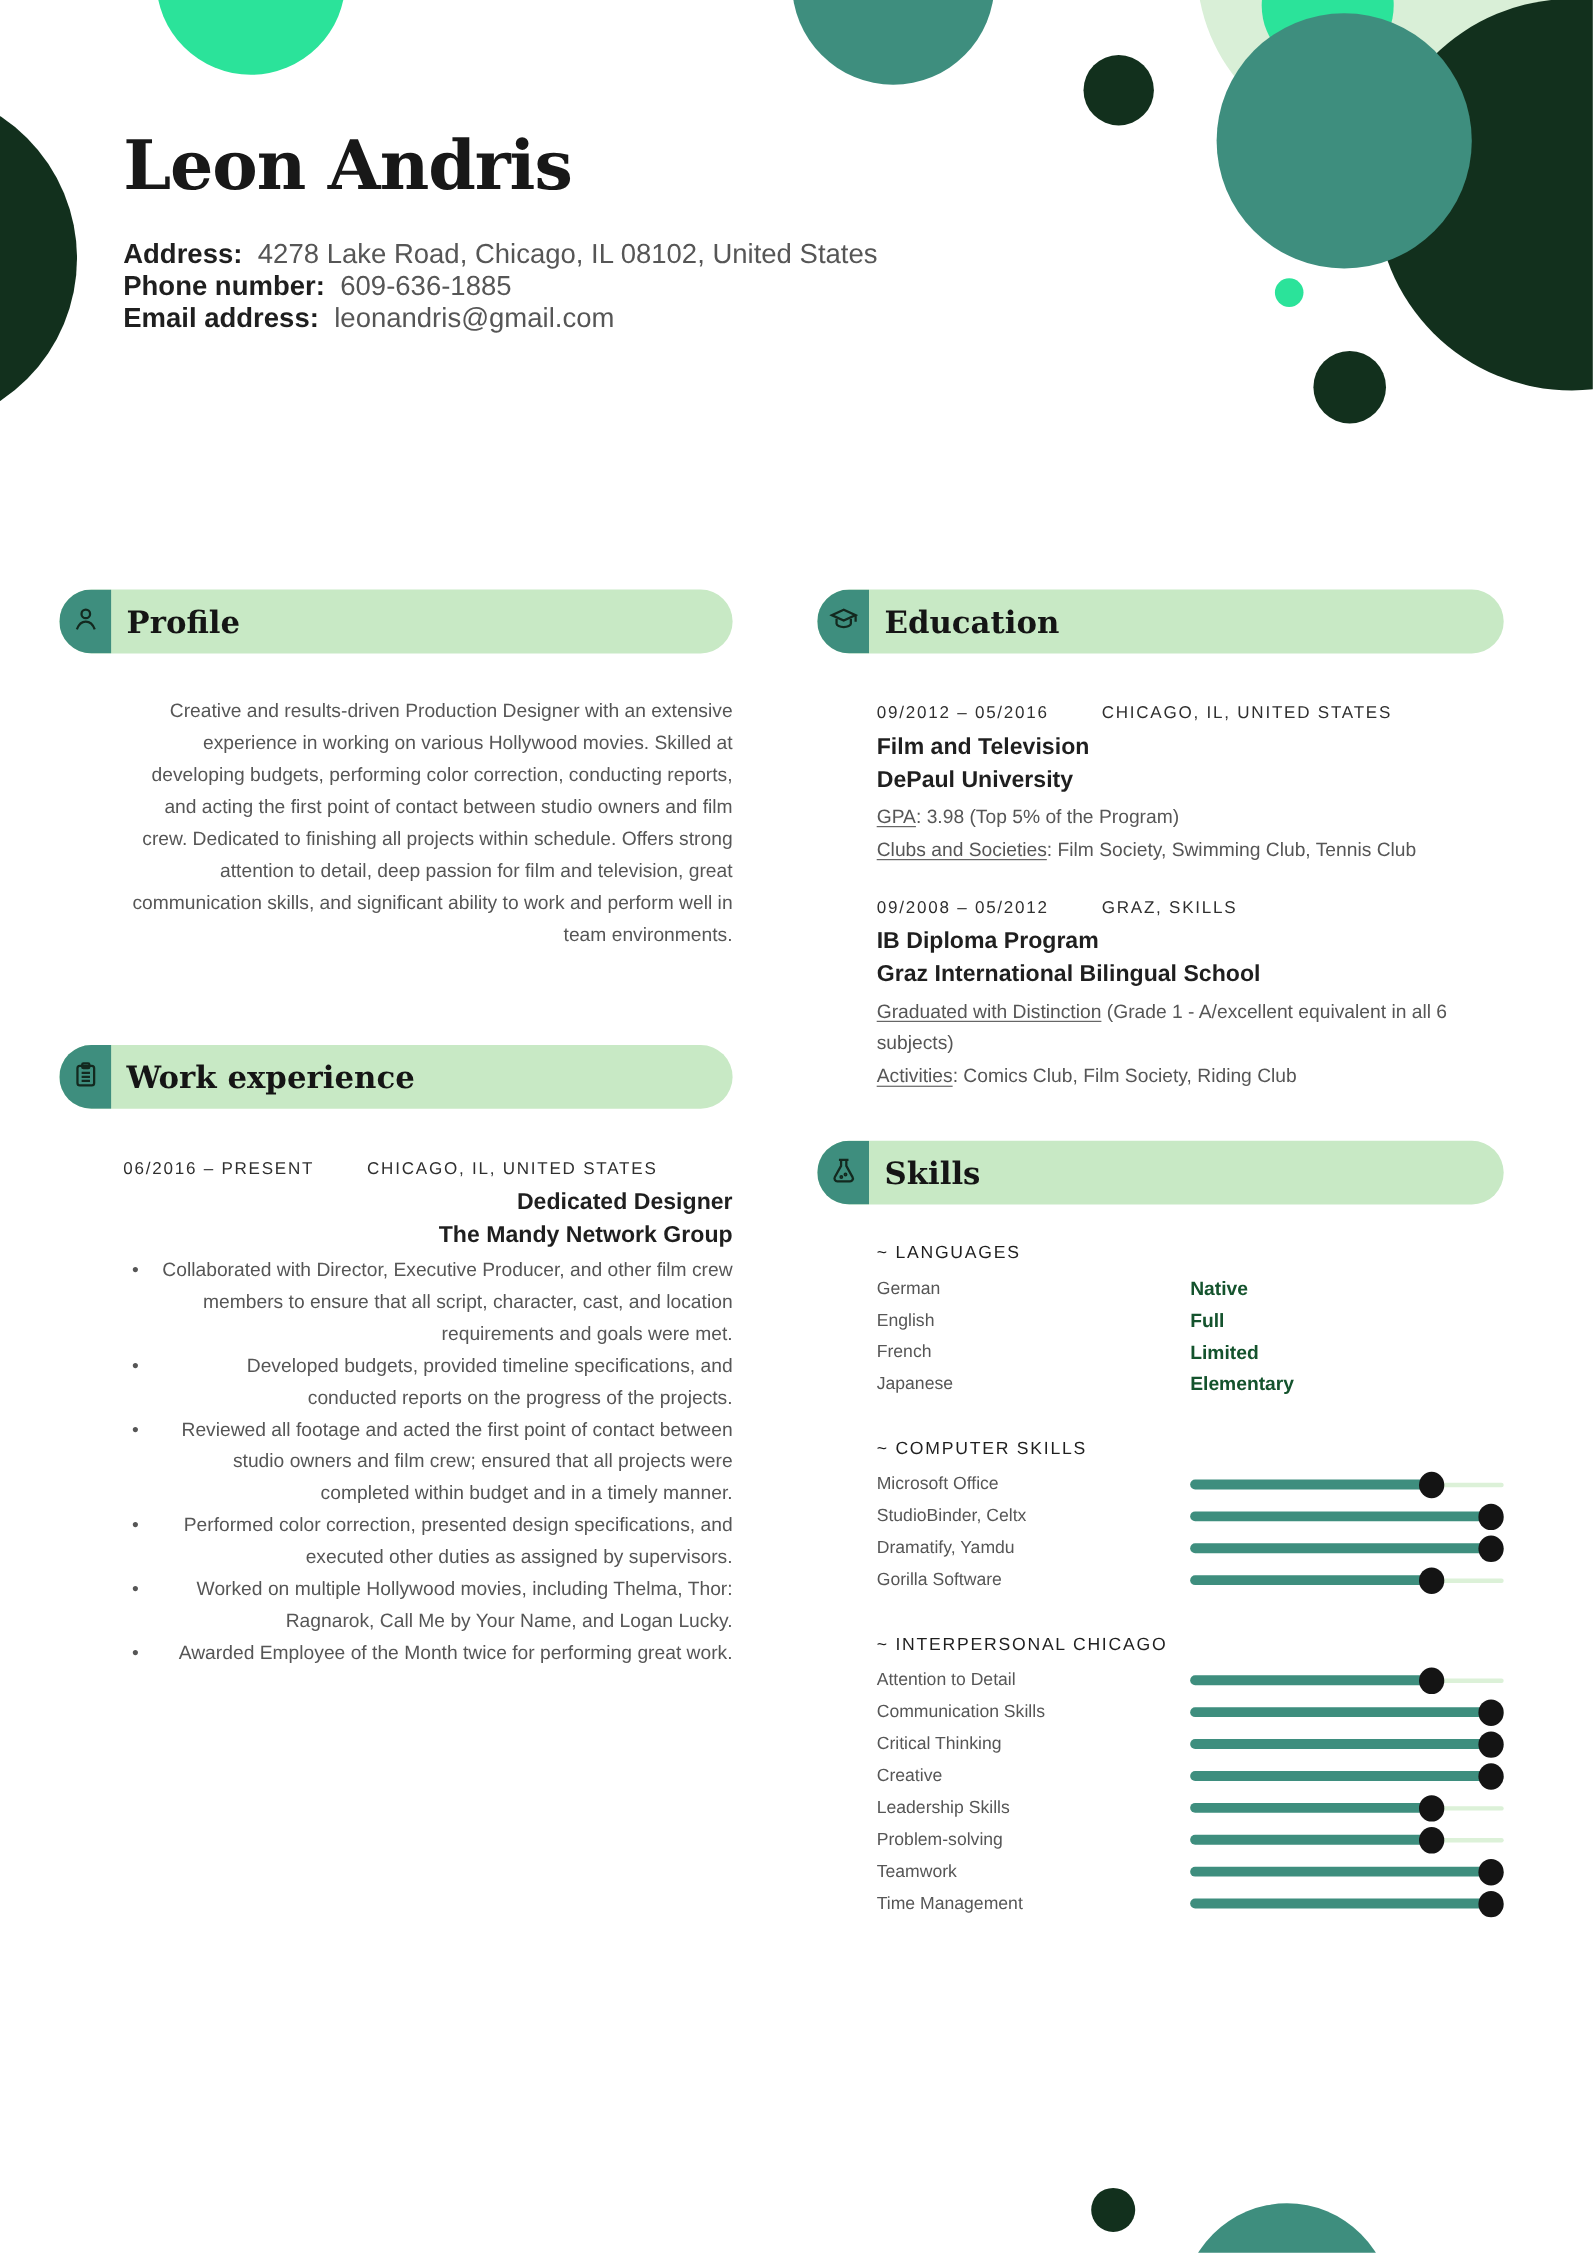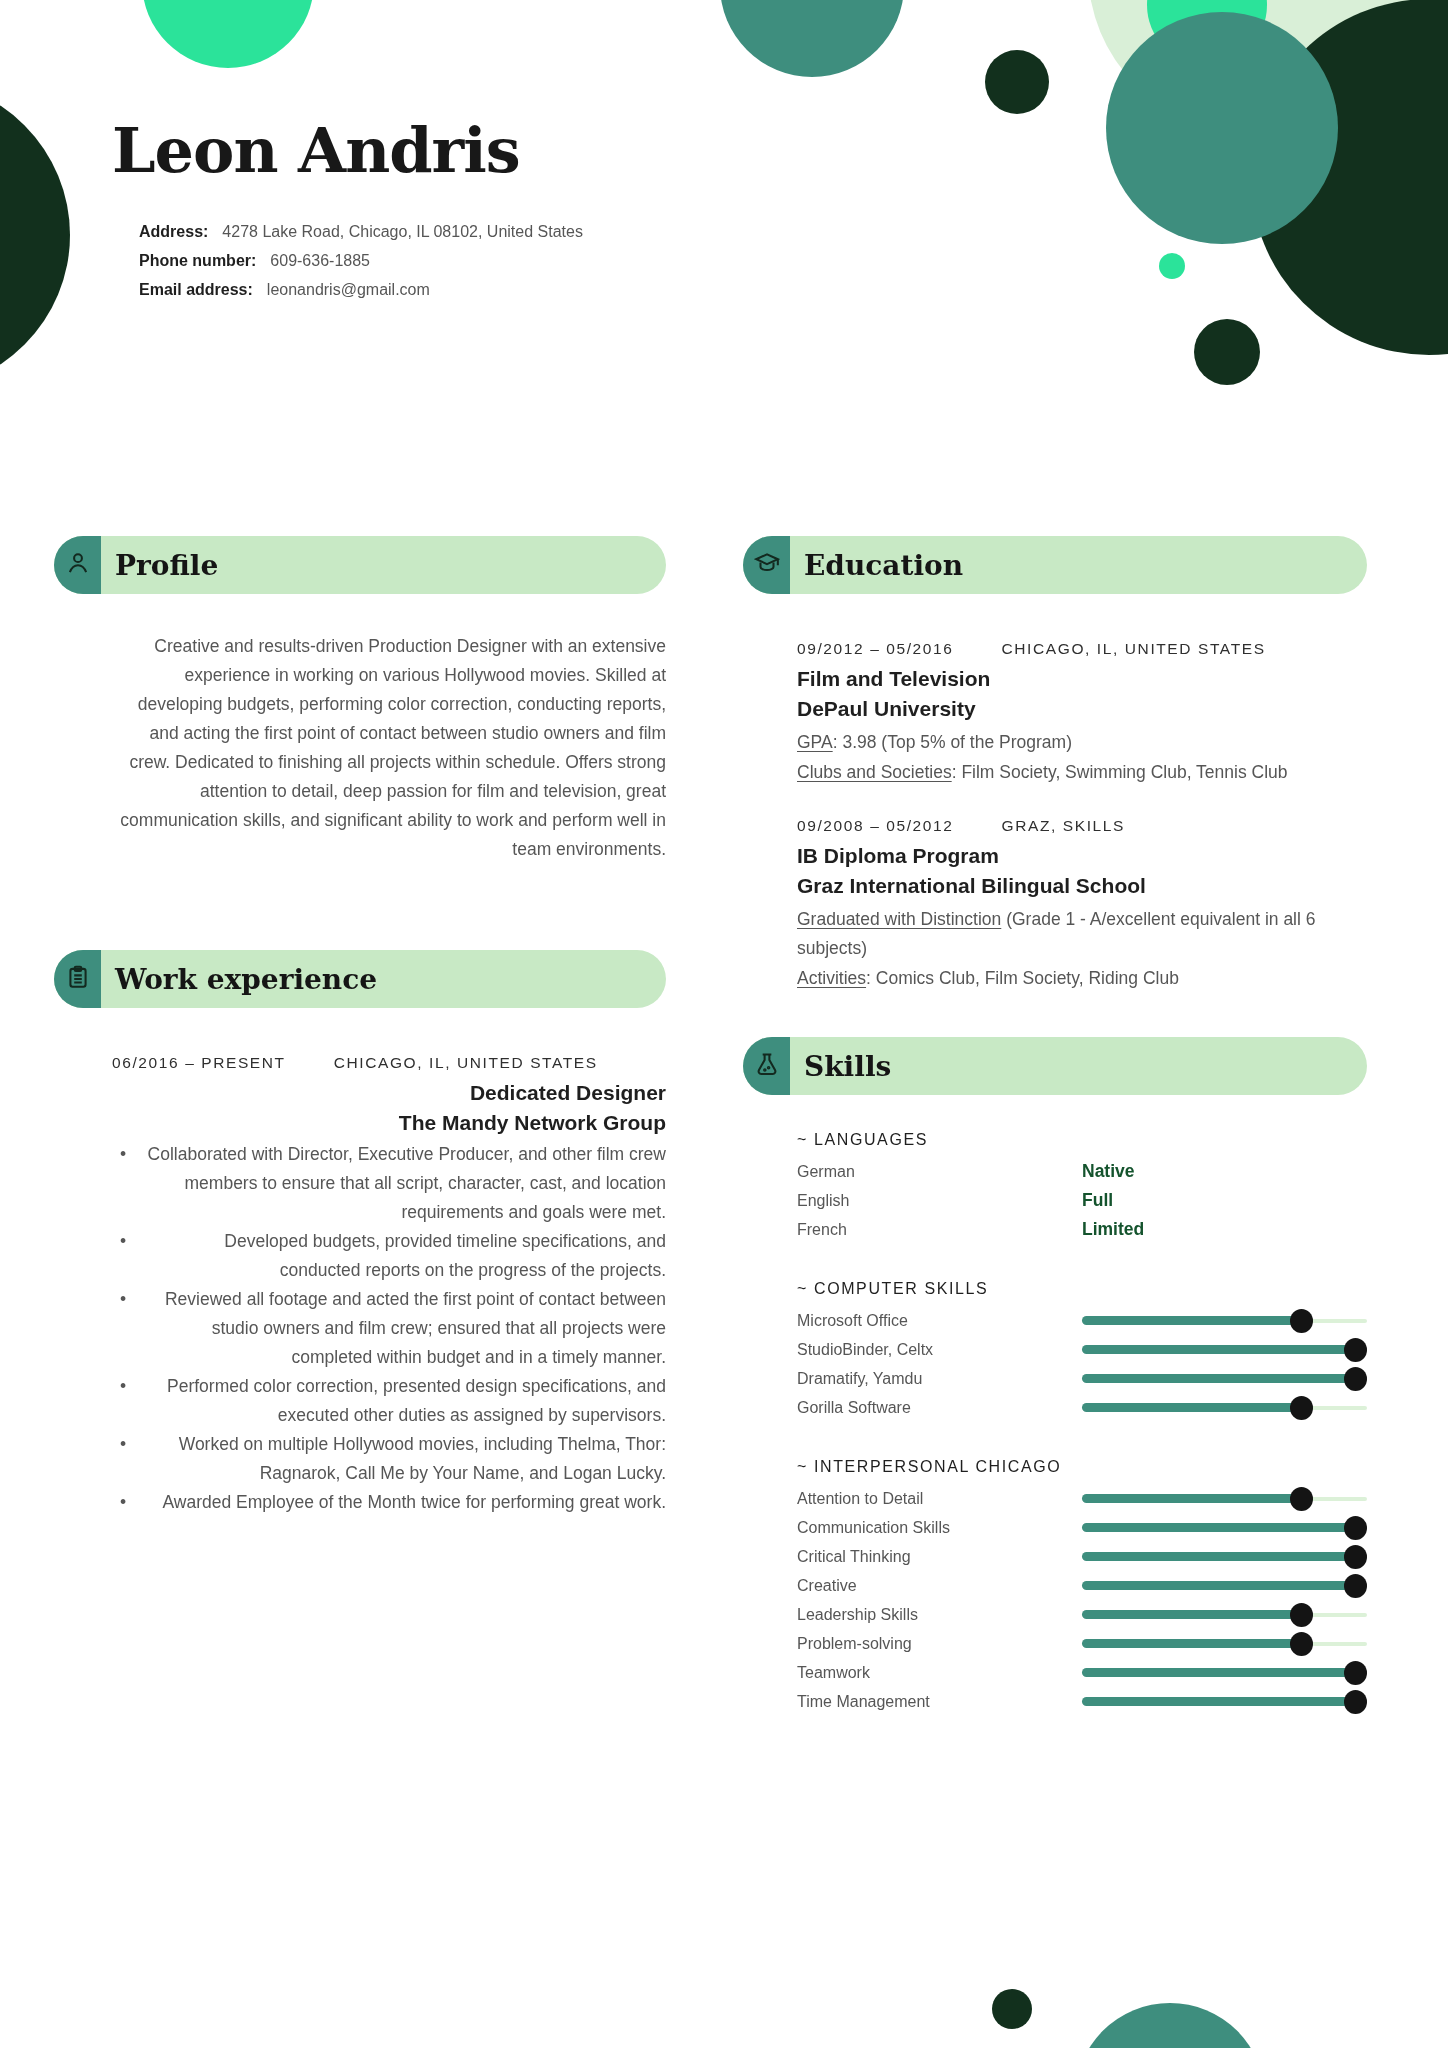--- a/index.html
+++ b/index.html
@@ -25,21 +25,21 @@
   .dec-mint-dot{left:1159px;top:253px;width:26px;height:26px;}
   .dec-dark-dot-bottom{left:992px;top:1989px;width:40px;height:40px;}
   .dec-teal-bottom{left:1075px;top:2003px;width:190px;height:190px;}
 
   
   .header{position:absolute;left:112px;top:118px;z-index:2;}
   .name{
     font-family:"DejaVu Serif", serif;font-weight:700;font-size:62px;
     color:#181818;margin:0;line-height:1.05;letter-spacing:-1px;
   }
-  .contact{margin-top:34px;font-size:16px;line-height:29px;color:#565656;margin-left:27px;}
+  .contact{margin-top:34px;font-size:25px;line-height:29px;color:#565656;}
   .contact-row .clabel{font-weight:700;color:#1f1f1f;margin-right:14px;}
 
   
   .col{position:absolute;top:536px;z-index:1;}
   .col-left{left:54px;width:612px;text-align:right;}
   .col-right{left:743px;width:624px;}
 
   
   .section-head{
     display:flex;align-items:center;height:58px;border-radius:29px;
@@ -257,20 +257,24 @@
         <span class="slevel">Native</span>
       </div>
       <div class="srow">
         <span class="sname">English</span>
         <span class="slevel">Full</span>
       </div>
       <div class="srow">
         <span class="sname">French</span>
         <span class="slevel">Limited</span>
       </div>
+      <div class="srow">
+        <span class="sname">Japanese</span>
+        <span class="slevel">Elementary</span>
+      </div>
     </div>
 
     <div class="skill-group">
       <div class="group-heading">~ COMPUTER SKILLS</div>
       <div class="srow">
         <span class="sname">Microsoft Office</span>
         <div class="slider">
             <div class="track"></div>
             <div class="fill" style="width: 77%;"></div>
             <div class="knob" style="left: calc(77% - 11.5px);"></div>

